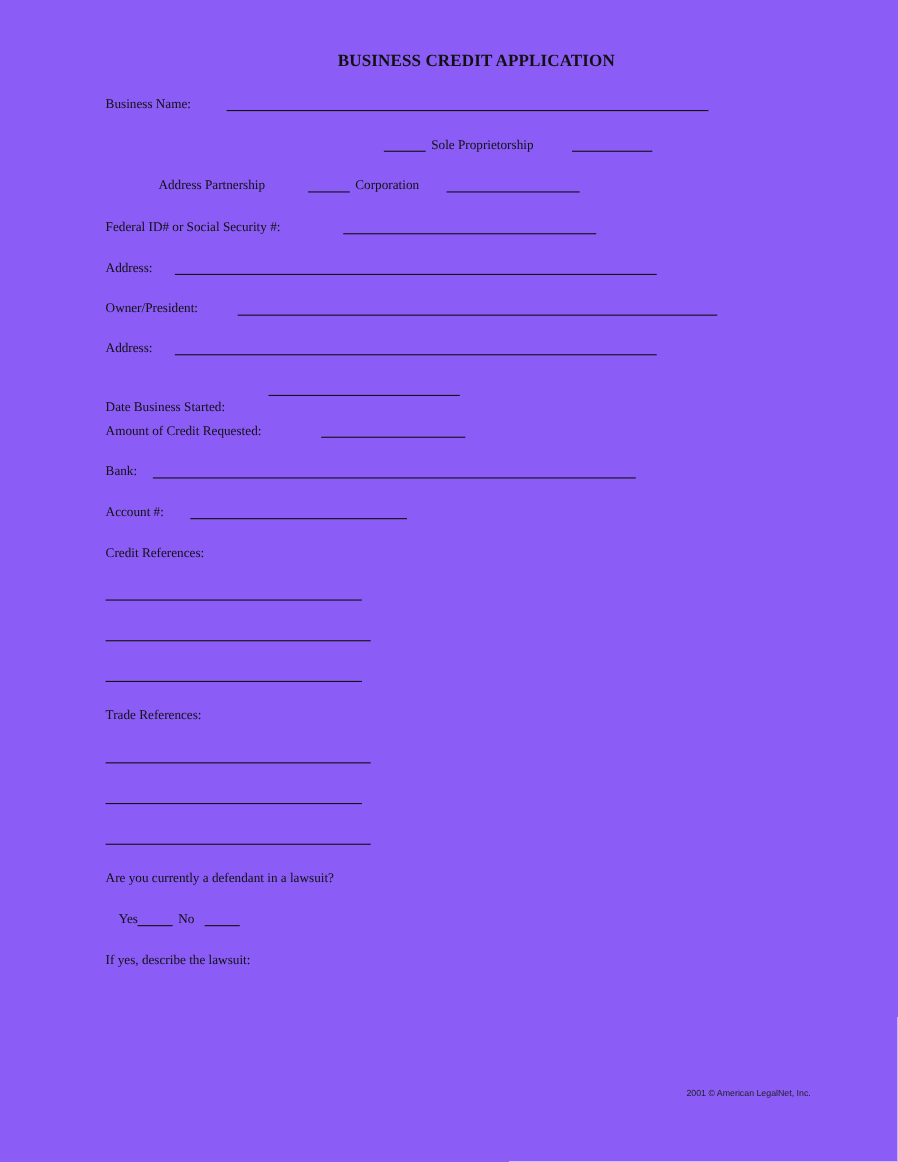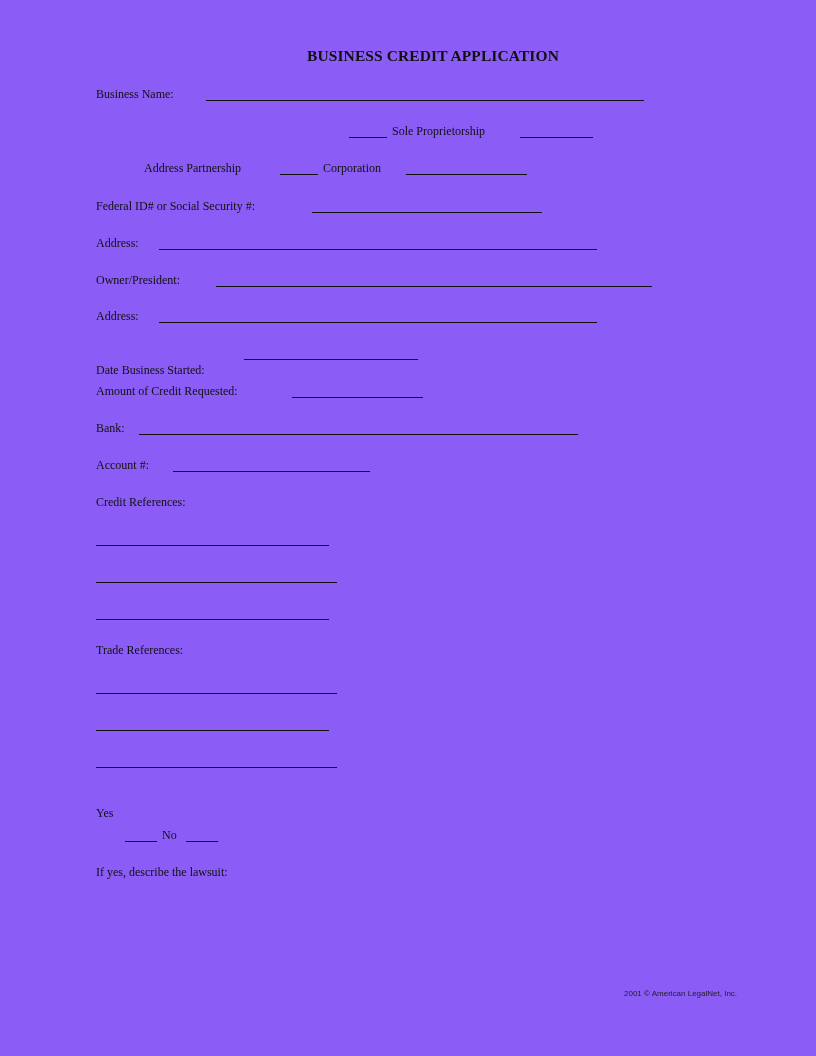--- a/index.html
+++ b/index.html
@@ -88,22 +88,25 @@
   <div class="line" style="left:96px; width:241px; top:582px;"></div>
   <div class="line" style="left:96px; width:233px; top:619px;"></div>
 
   <div class="row" style="top:640px;">
     <span>Trade References:</span>
   </div>
   <div class="line" style="left:96px; width:241px; top:693px;"></div>
   <div class="line" style="left:96px; width:233px; top:730px;"></div>
   <div class="line" style="left:96px; width:241px; top:767px;"></div>
 
+  <div class="row" style="top:788px;">
+    <span>Are you currently a defendant in a lawsuit?</span>
+  </div>
 
-  <div class="row" style="top:803px;">
+  <div class="row" style="top:825px;margin-left:12px;">
     <span>Yes</span>
   </div>
   <div class="line" style="left:125px; width:32px; top:841px;"></div>
   <div class="row" style="top:825px; left:162px;">
     <span>No</span>
   </div>
   <div class="line" style="left:186px; width:32px; top:841px;"></div>
 
   <div class="row" style="top:862px;text-align:right;">
     <span>If yes, describe the lawsuit:</span>

